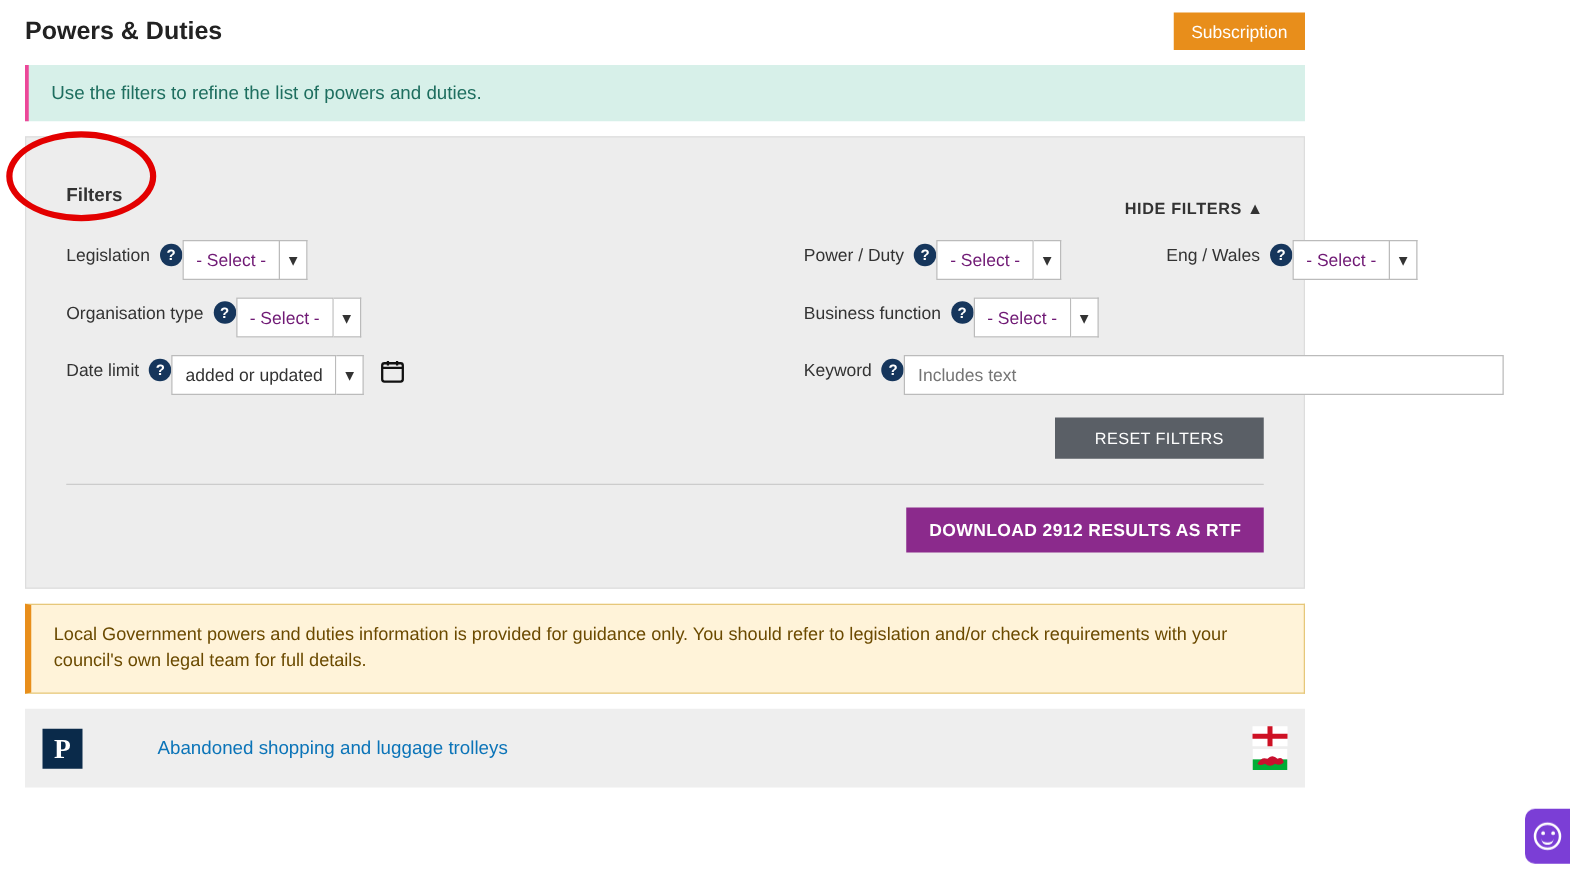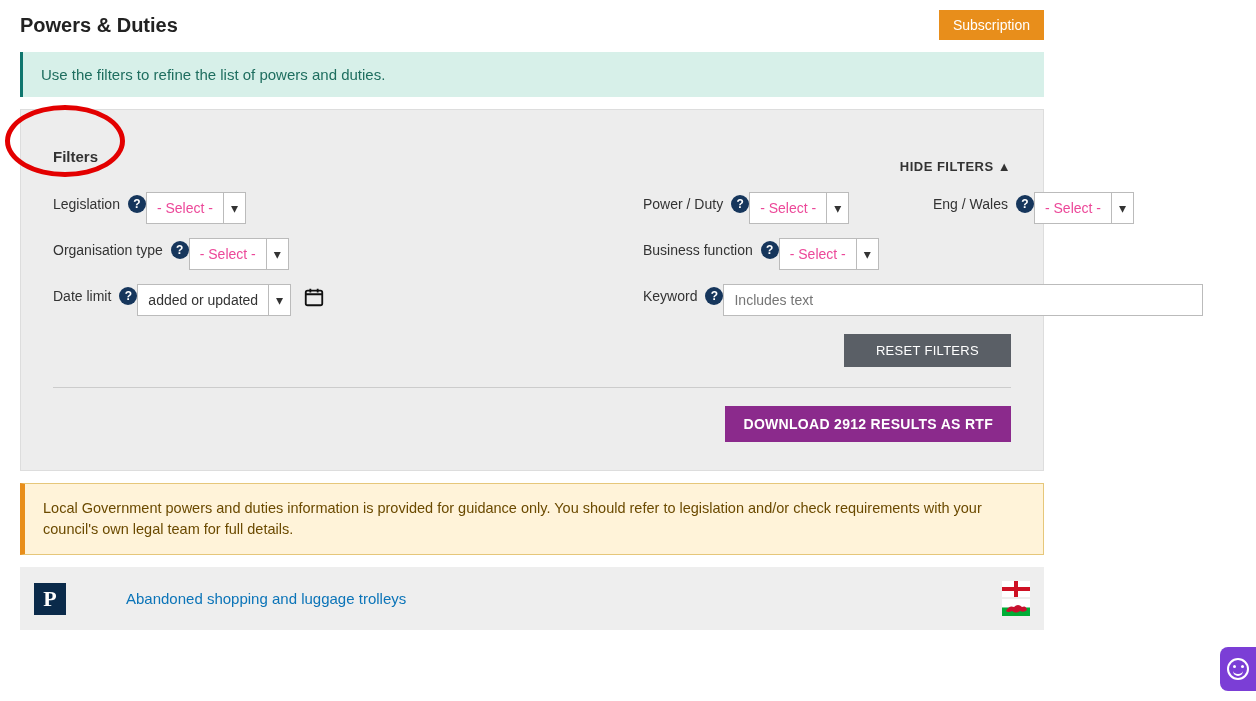--- a/index.html
+++ b/index.html
@@ -3,34 +3,34 @@
 <meta charset="utf-8">
 <style>
   * { box-sizing: border-box; margin: 0; padding: 0; font-family: "Segoe UI", Arial, sans-serif; }
   body { background: #fff; font-size: 14px; color: #333; }
   .page { width: 1064px; padding: 10px 20px; position: relative; }
 
   .header-row { display: flex; justify-content: space-between; align-items: center; margin-bottom: 12px; }
   .header-row h1 { font-size: 20px; font-weight: 600; color: #222; }
   .sub-btn { background: #e88e1b; color: #fff; border: none; padding: 7px 14px; font-size: 14px; cursor: pointer; }
 
-  .info-banner { border-left: 3px solid #0f766e; background: #d7f0e9; color: #1e6e5f; padding: 14px 18px; font-size: 15px; margin-bottom: 12px; }
+  .info-banner { border-left: 3px solid #ec4899; background: #d7f0e9; color: #1e6e5f; padding: 14px 18px; font-size: 15px; margin-bottom: 12px; }
 
   .filters-box { background: #ededed; border: 1px solid #ddd; padding: 28px 32px 28px 32px; margin-bottom: 12px; position: relative; }
   .filters-top { display: flex; justify-content: space-between; align-items: center; margin-bottom: 18px; }
   .filters-title { font-weight: 700; font-size: 15px; }
   .hide-filters { font-size: 13px; font-weight: 600; letter-spacing: .5px; cursor: pointer; display:flex; align-items:center; gap:4px;margin-top:21px;}
 
   .filter-grid { display: grid; grid-template-columns: 560px 260px 260px; gap: 14px 30px; align-items: start; }
   .filter-item { display: flex; flex-direction: row; }
   .filter-item.wide { grid-column: span 2; }
   .filter-label { margin-bottom: 8px; font-size: 14px; display:flex; align-items:center; gap:8px;}
   .help { width:18px; height:18px; border-radius:50%; background:#16365c; color:#fff; font-size:12px; font-weight:bold; display:inline-flex; align-items:center; justify-content:center; cursor:pointer;}
   .select { display:flex; }
-  .select-input { flex:1; border:1px solid #bbb; background:#fff; padding:7px 10px; color:#ec4899; font-size:14px;}
+  .select-input { flex:1; border:1px solid #bbb; background:#fff; padding:7px 10px; color:#701a75; font-size:14px;}
   .select-arrow { width:22px; border:1px solid #bbb; border-left:none; background:#fff; display:flex; align-items:center; justify-content:center; cursor:pointer; color:#333;}
   .keyword-input { border:1px solid #bbb; background:#fff; padding:7px 10px; color:#666; font-size:14px; width:100%;}
 
   .row-date { display:grid; grid-template-columns: 560px 560px; gap:30px; margin-top:14px;}
   .date-select-wrap { display:flex; align-items:center; gap:12px;}
   .date-select { flex:1; display:flex; max-width:520px;}
   .cal-icon { font-size:22px; cursor:pointer; }
 
   .reset-row { display:flex; justify-content:flex-end; margin-top:18px;}
   .reset-btn { background:#5a5f66; color:#fff; border:none; padding:9px 32px; font-size:13px; letter-spacing:.3px; cursor:pointer;}

